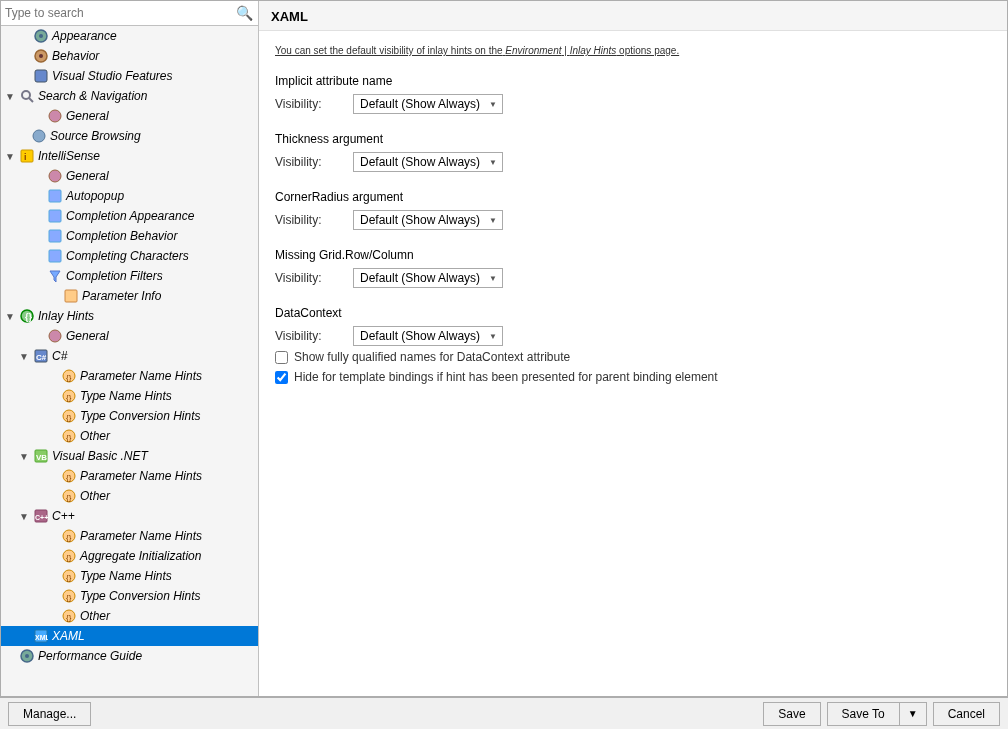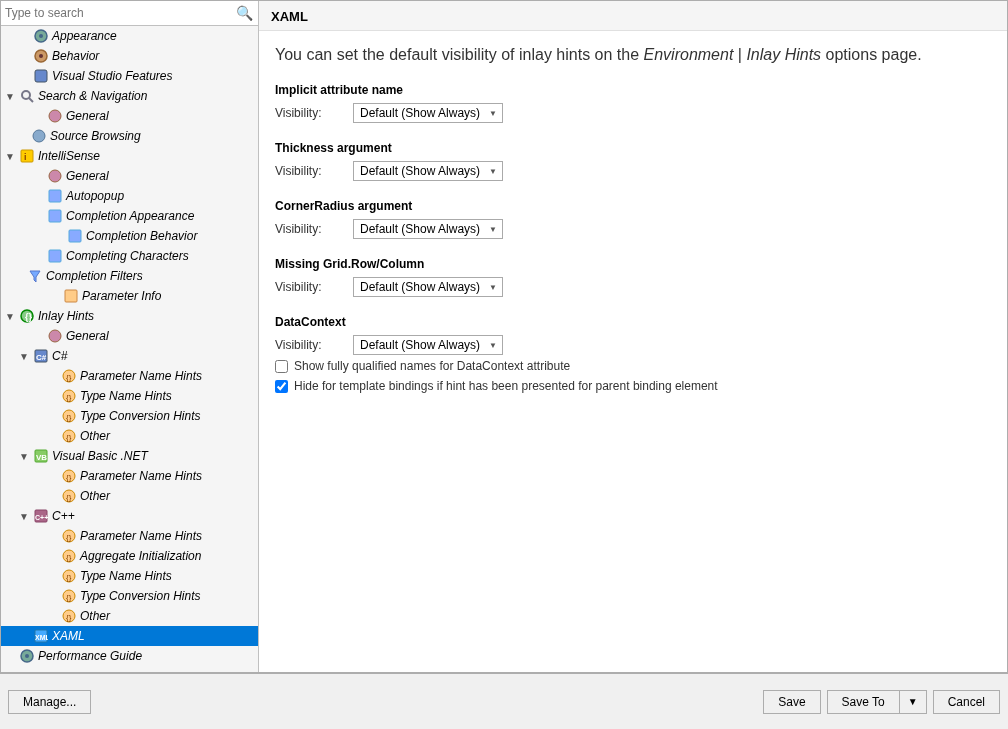--- a/index.html
+++ b/index.html
@@ -111,33 +111,34 @@
       font-size: 13px;
       font-weight: 600;
       color: #000;
     }
     .right-body {
       flex: 1;
       overflow-y: auto;
       padding: 12px 16px;
     }
     .description-text {
-      font-size: 16px;
+      font-size: 10px;
       color: #333;
       margin-bottom: 16px;
       line-height: 1.5;
+      text-decoration: underline;
     }
     .description-text em {
       font-style: italic;
     }
     .section {
       margin-bottom: 18px;
     }
     .section-title {
-      font-weight: 700;
+      font-weight: 400;
       font-size: 12px;
       color: #000;
       margin-bottom: 6px;
     }
     .visibility-row {
       display: flex;
       align-items: center;
       gap: 8px;
       margin-bottom: 4px;
     }
@@ -180,21 +181,21 @@
       font-size: 12px;
       color: #333;
     }
     .checkbox-row input[type="checkbox"] {
       margin-top: 1px;
       flex-shrink: 0;
     }
 
     
     .bottom-bar {
-      height: 56px;
+      height: 32px;
       background: #f0f0f0;
       border-top: 1px solid #adadad;
       display: flex;
       align-items: center;
       padding: 0 8px;
       gap: 6px;
     }
     .btn {
       font-size: 12px;
       font-family: inherit;
@@ -332,41 +333,41 @@
       <div class="tree-item" style="padding-left: 32px;">
         <span class="arrow"> </span>
         <span class="tree-icon">
           <svg width="14" height="14" viewBox="0 0 14 14">
               <rect x="1" y="1" width="12" height="12" rx="1" fill="#8af" stroke="#5ad" stroke-width="1"></rect>
             </svg>
         </span>
         <span class="tree-label">Completion Appearance</span>
       </div>
 
-      <div class="tree-item" style="padding-left: 52px;">
+      <div class="tree-item" style="padding-left: 32px;">
         <span class="arrow"> </span>
         <span class="tree-icon">
           <svg width="14" height="14" viewBox="0 0 14 14">
               <rect x="1" y="1" width="12" height="12" rx="1" fill="#8af" stroke="#5ad" stroke-width="1"></rect>
             </svg>
         </span>
         <span class="tree-label">Completion Behavior</span>
       </div>
 
       <div class="tree-item" style="padding-left: 32px;">
         <span class="arrow"> </span>
         <span class="tree-icon">
           <svg width="14" height="14" viewBox="0 0 14 14">
               <rect x="1" y="1" width="12" height="12" rx="1" fill="#8af" stroke="#5ad" stroke-width="1"></rect>
             </svg>
         </span>
         <span class="tree-label">Completing Characters</span>
       </div>
 
-      <div class="tree-item" style="padding-left: 12px;">
+      <div class="tree-item" style="padding-left: 32px;">
         <span class="arrow"> </span>
         <span class="tree-icon">
           <svg width="14" height="14" viewBox="0 0 14 14">
               <polygon points="2,2 12,2 8,8 8,13 6,11 6,8" fill="#7af" stroke="#57c" stroke-width="1"></polygon>
             </svg>
         </span>
         <span class="tree-label">Completion Filters</span>
       </div>
 
       <div class="tree-item" style="padding-left: 48px;">

